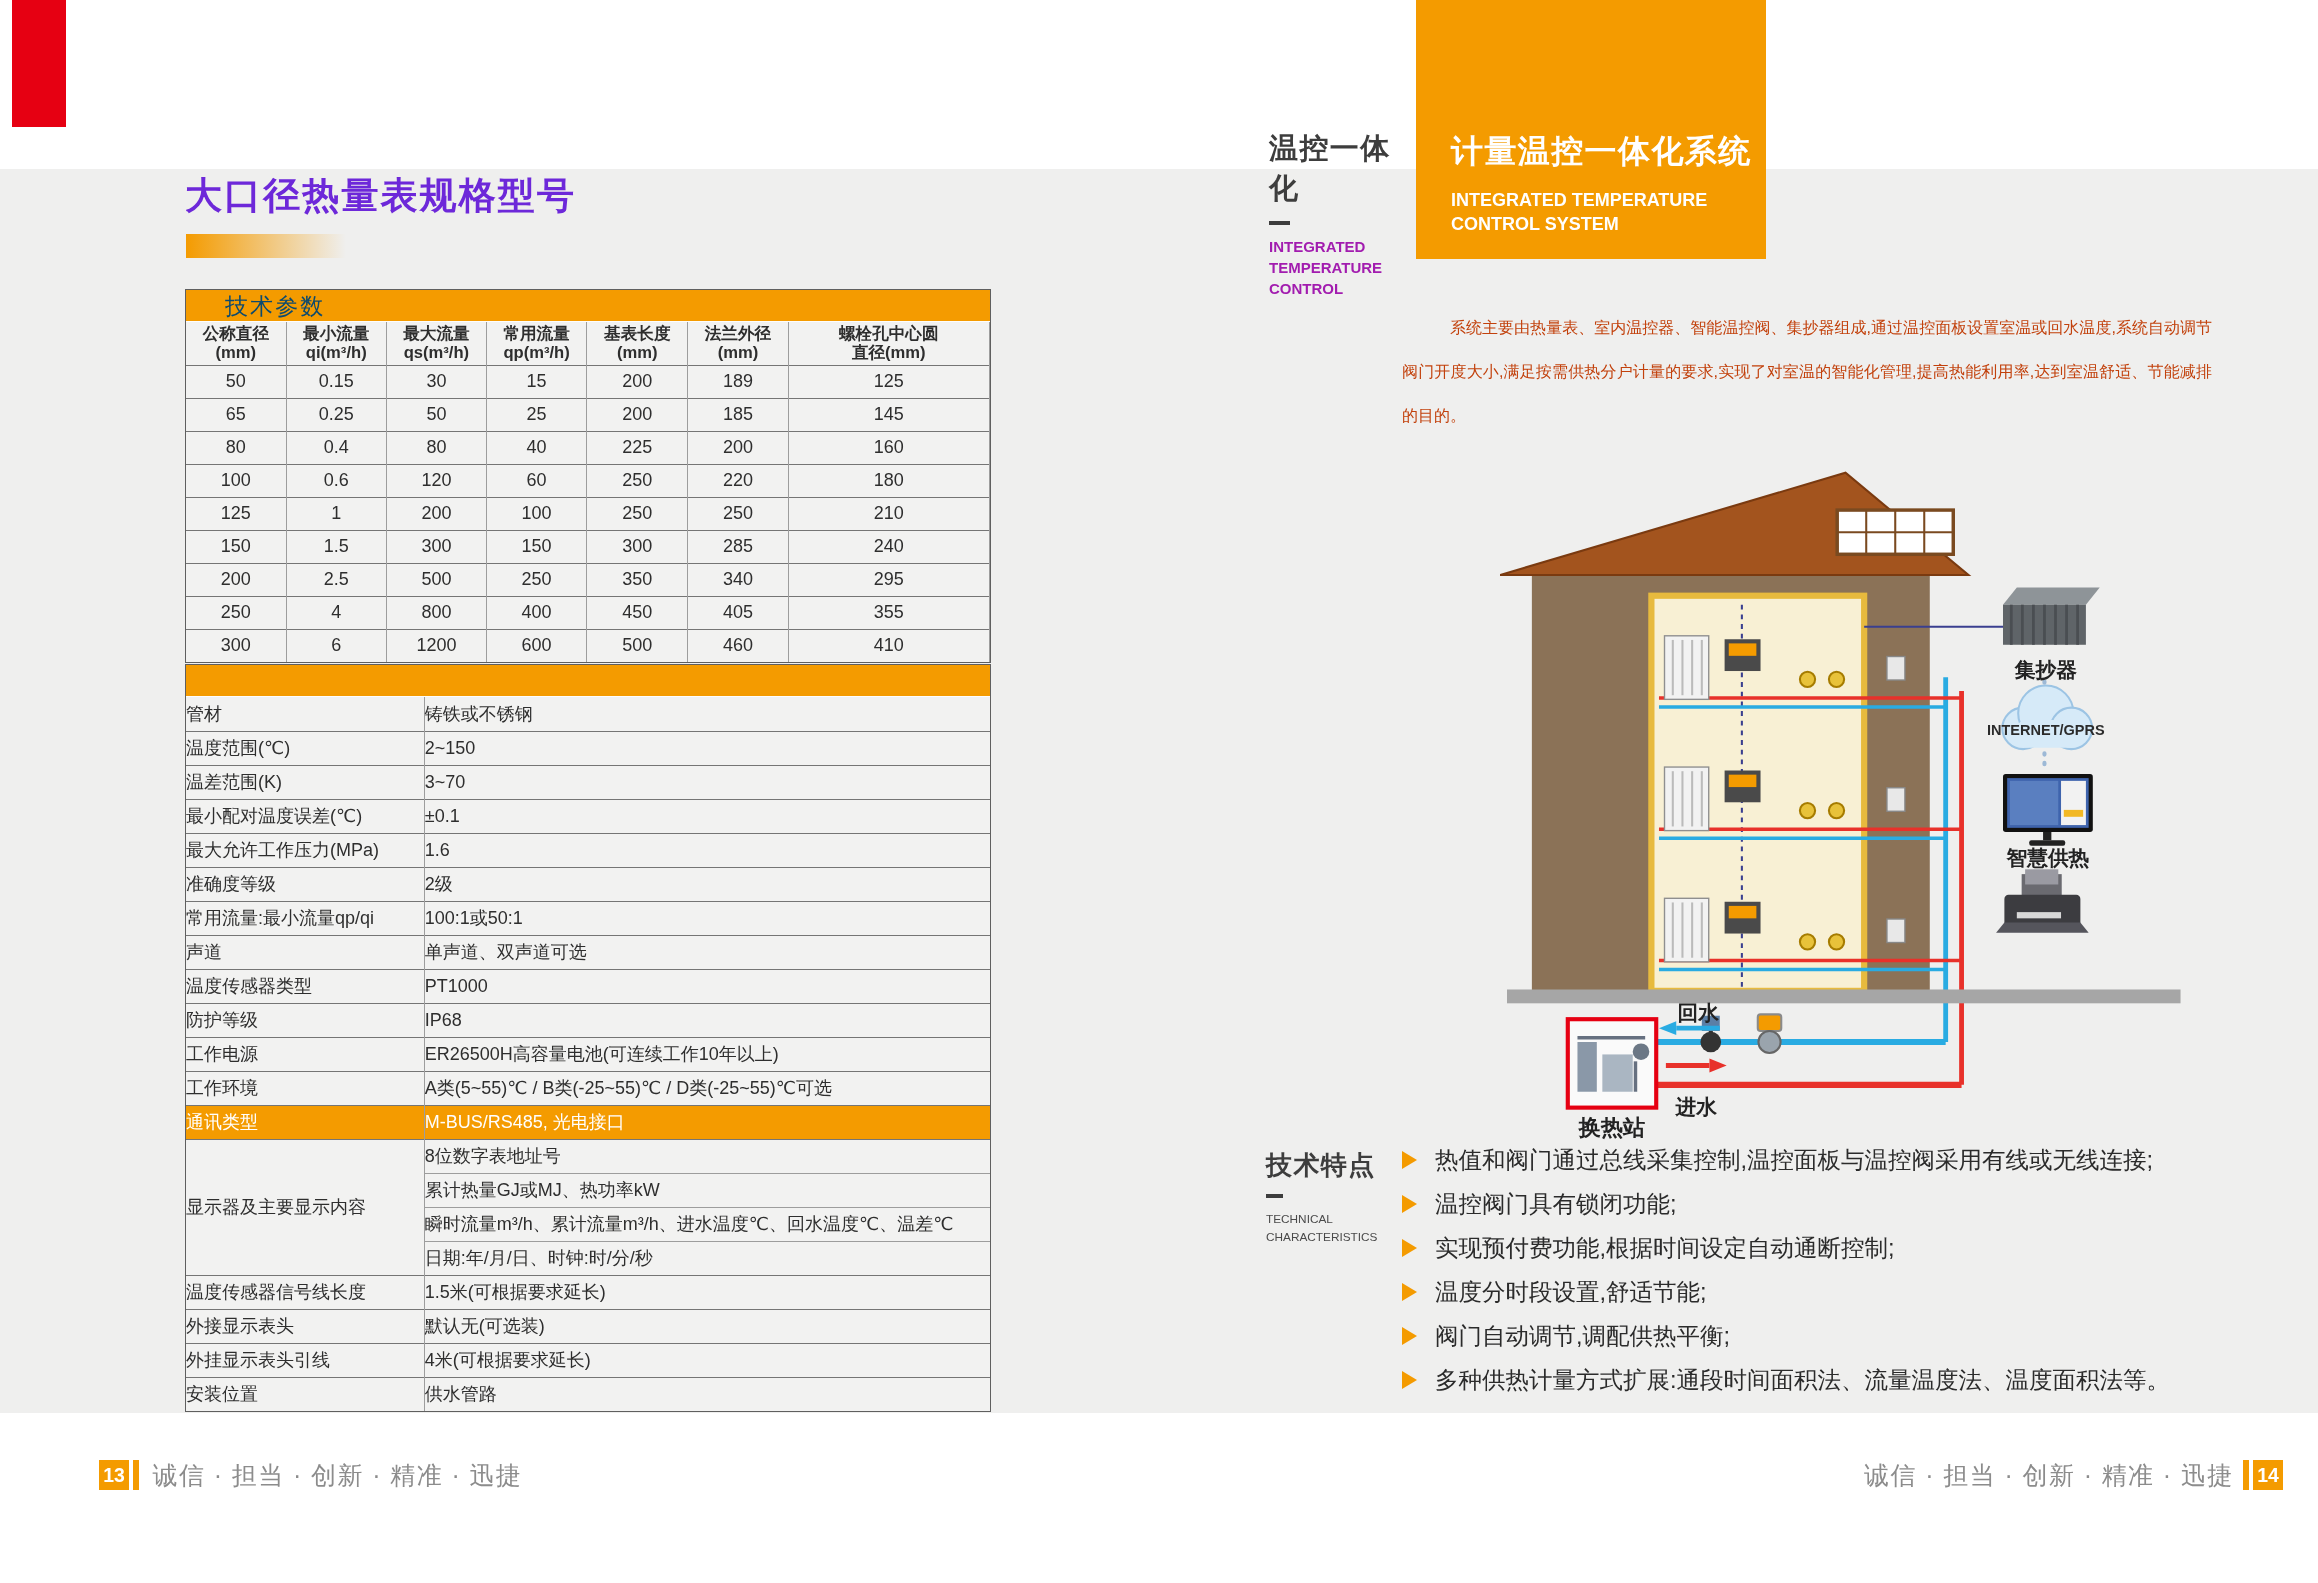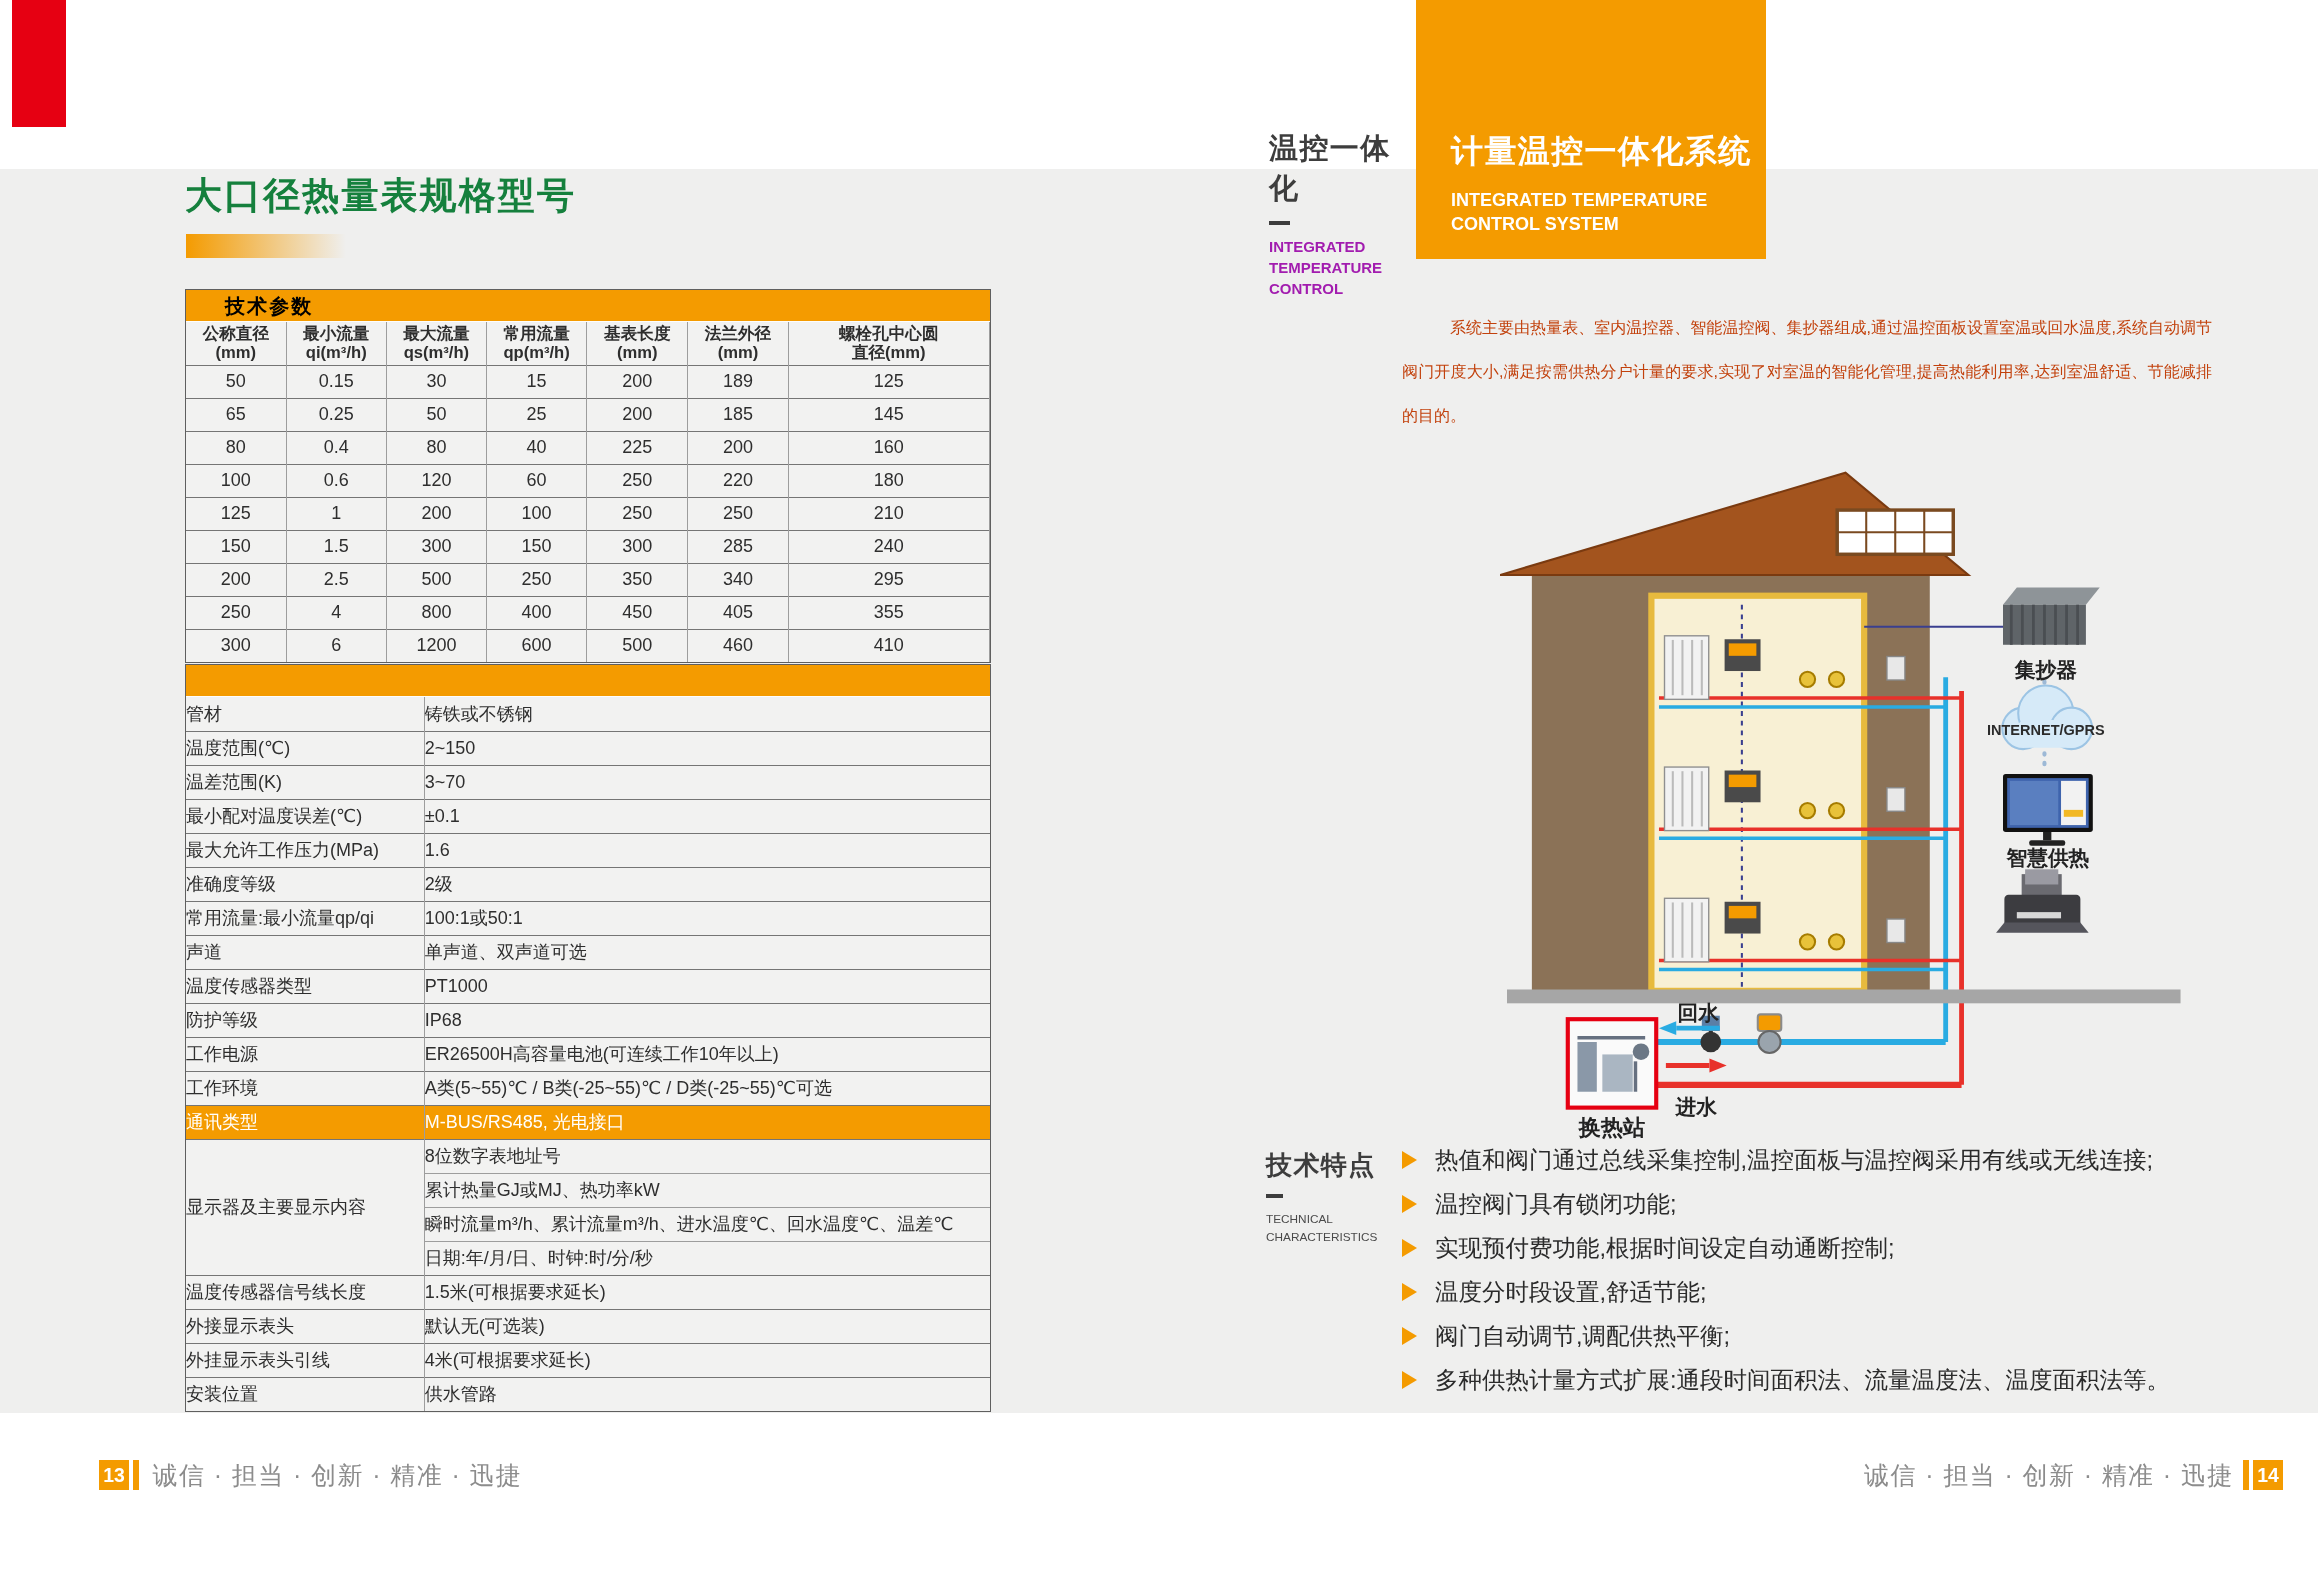--- a/index.html
+++ b/index.html
@@ -6,28 +6,28 @@
   html,body{width:2319px;height:1584px}
   body{
     position:relative;background:#ffffff;overflow:hidden;
     font-family:"Liberation Sans","DejaVu Sans",sans-serif;color:#2e2e2e;
     --orange:#F49B00;--red:#E60012;
   }
   .gray-band{position:absolute;left:0;top:169px;width:2319px;height:1244px;background:#efefee}
   .red-tab{position:absolute;left:12.4px;top:0;width:54px;height:127px;background:var(--red)}
 
   
-  .lp-title{position:absolute;left:185px;top:171px;font-size:37px;font-weight:bold;color:#15803d;letter-spacing:2.1px}
+  .lp-title{position:absolute;left:185px;top:171px;font-size:37px;font-weight:bold;color:#6d28d9;letter-spacing:2.1px}
   .lp-grad{position:absolute;left:186px;top:234px;width:160px;height:23.5px;
     background:linear-gradient(to right,var(--orange),rgba(244,155,0,0))}
 
   .t-wrap{position:absolute;background:#f2f2f1;border:1.4px solid #5f5f5f}
   .t1{left:185px;top:289px;width:806px}
   .t2{left:185px;top:664px;width:806px}
-  .t-band{height:32px;background:var(--orange);color:#000000;font-size:20px;font-weight:bold;
+  .t-band{height:32px;background:var(--orange);color:#0c4a6e;font-size:23px;font-weight:normal;
     line-height:32px;padding-left:39px;letter-spacing:2.1px;border-bottom:1.4px solid #fdfdfd}
   .t-wrap table{width:100%;border-collapse:collapse;table-layout:fixed}
   .t1 th{height:43px;font-size:16.6px;font-weight:bold;line-height:19.4px;text-align:center;vertical-align:middle}
   .t1 td{height:33px;font-size:18px;text-align:center;vertical-align:middle}
   .t1 th,.t1 td{border-top:1.4px solid #757575;border-right:0.7px solid #9d9d9d}
   .t1 thead th{border-top:none}
   .t2 th,.t2 td{height:34px;font-size:18px;text-align:left;vertical-align:middle;
     border-top:1.4px solid #757575;font-weight:normal}
   .t2 tr:first-child th,.t2 tr:first-child td{border-top:none}
   .t2 th{border-right:0.7px solid #9d9d9d}

